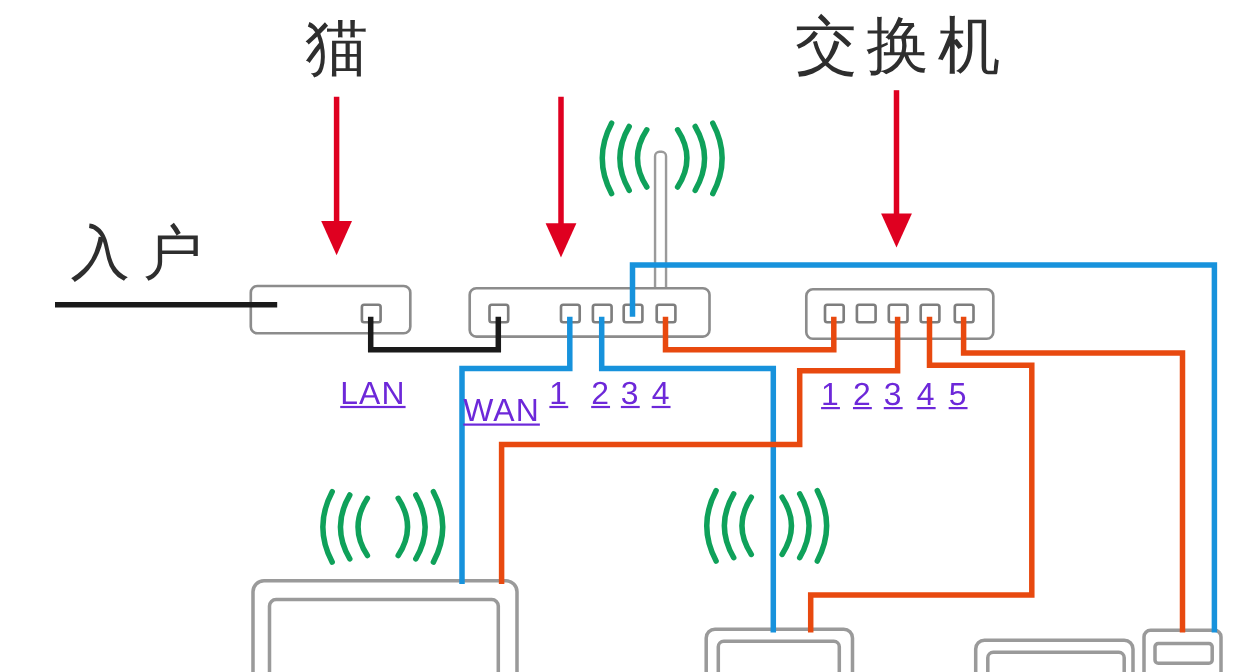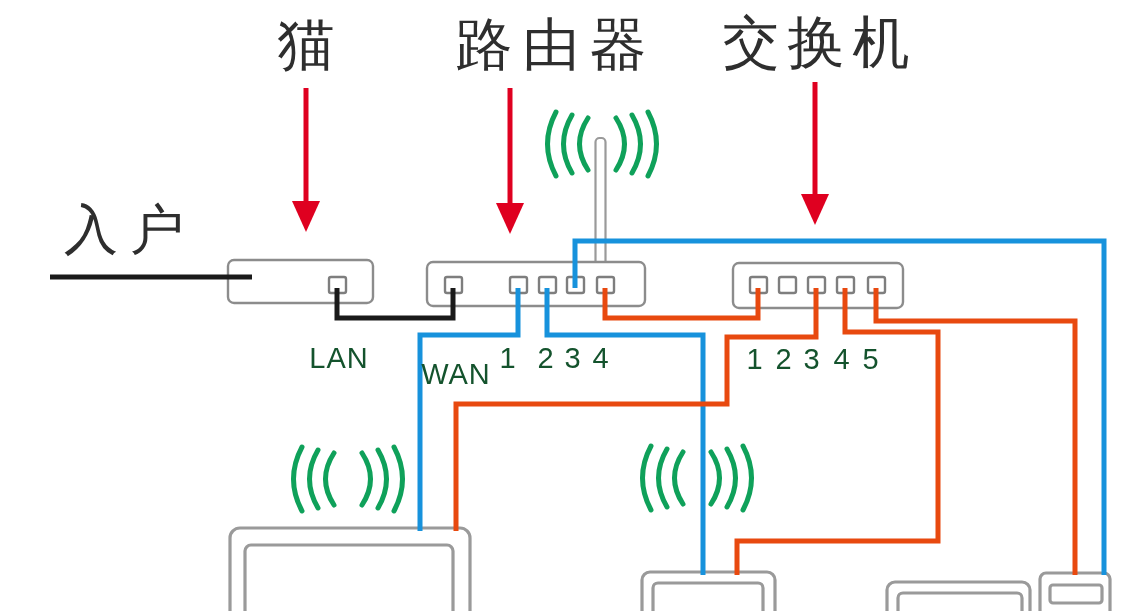--- a/index.html
+++ b/index.html
@@ -19,23 +19,24 @@
   .wifi{fill:none;stroke:var(--green);stroke-width:5;stroke-linecap:round;}
   .arrow-shaft{stroke:var(--red);stroke-width:5;}
   .arrow-head{fill:var(--red);}
   .zh{
     position:absolute;color:#2e2e2e;
     font-family:"Liberation Serif","DejaVu Serif",serif;
     font-size:57px;line-height:1;white-space:nowrap;
     transform:translate(-50%,0);
   }
   .portlabel{
-    position:absolute;color:#14532d;font-size:29px;line-height:1;
+    position:absolute;color:#6d28d9;font-size:29px;line-height:1;
     letter-spacing:1px;white-space:nowrap;transform:translate(-50%,0);
     font-family:"Liberation Sans","DejaVu Sans",sans-serif;
+    text-decoration:underline;
   }
 </style>
 </head>
 <body>
 
 <div class="canvas">
 
   <svg width="1128" height="611" viewBox="0 0 1128 611">
     <defs>
       <g id="wifi-sym">
@@ -107,21 +108,20 @@
       <line class="arrow-shaft" x1="510" y1="88" x2="510" y2="207"></line>
       <polygon class="arrow-head" points="510,234 496,203 524,203"></polygon>
     </g>
     <g>
       <line class="arrow-shaft" x1="815" y1="82" x2="815" y2="198"></line>
       <polygon class="arrow-head" points="815,225 801,194 829,194"></polygon>
     </g>
   </svg>
 
   <div class="zh" style="left:306px;top:16px;">猫</div>
-  <div class="zh" style="left:556px;top:16px;letter-spacing:10px;">路由器</div>
   <div class="zh" style="left:130px;top:203px;font-size:54px;letter-spacing:12px;">入户</div>
   <div class="zh" style="left:820px;top:14px;letter-spacing:8px;">交换机</div>
 
   <div class="portlabel" style="left:339px;top:344px;">LAN</div>
   <div class="portlabel" style="left:456px;top:360px;">WAN</div>
   <div class="portlabel" style="left:508px;top:344px;">1</div>
   <div class="portlabel" style="left:546px;top:344px;">2</div>
   <div class="portlabel" style="left:573px;top:344px;">3</div>
   <div class="portlabel" style="left:601px;top:344px;">4</div>
   <div class="portlabel" style="left:755px;top:345px;">1</div>

